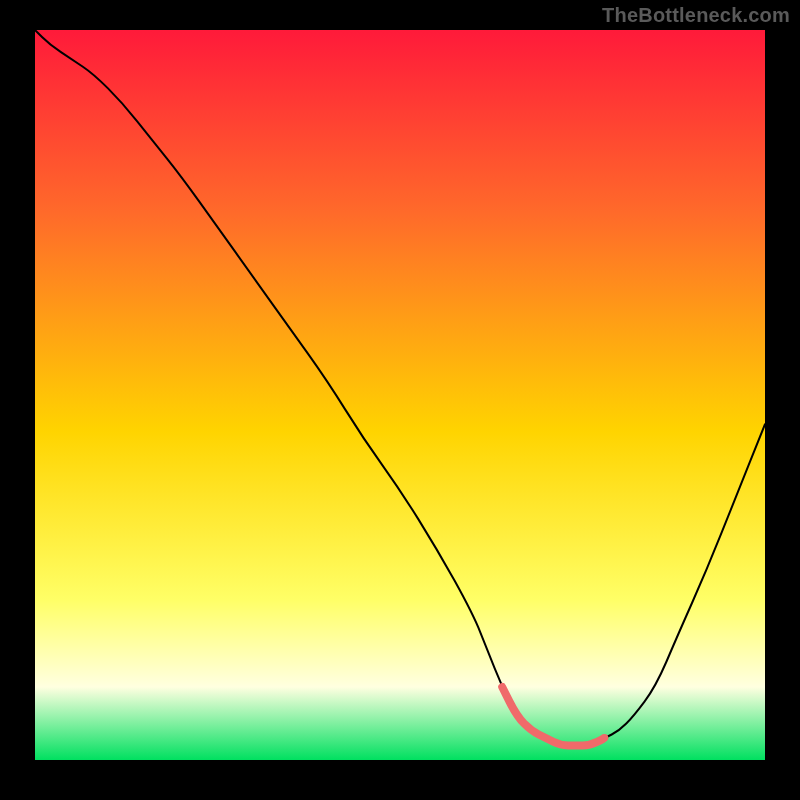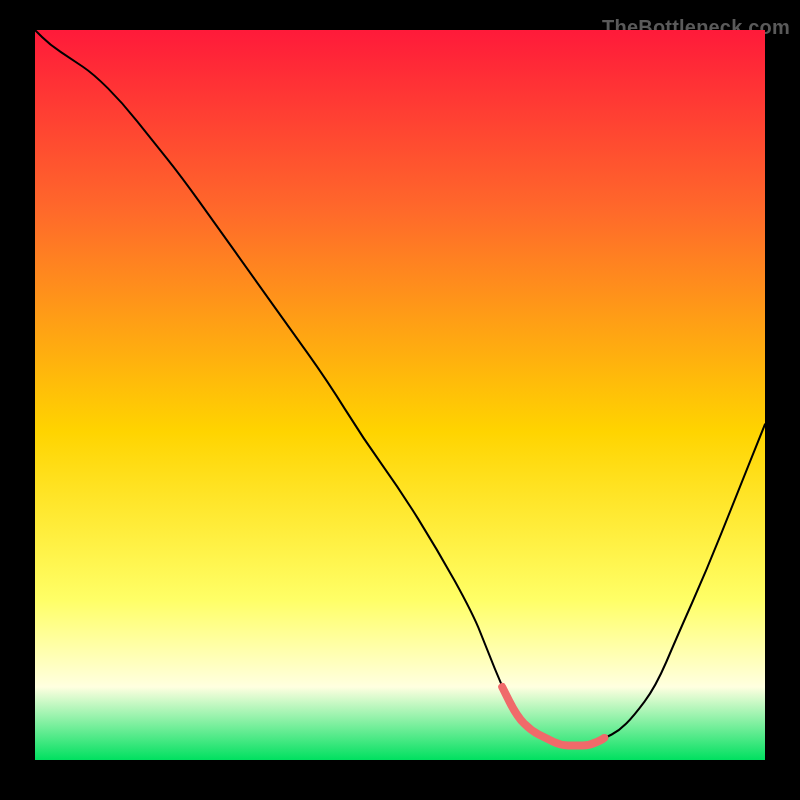--- a/index.html
+++ b/index.html
@@ -12,21 +12,21 @@
     overflow: hidden;
   }
   .frame {
     position: relative;
     width: 800px;
     height: 800px;
     background: #000;
   }
   .watermark {
     position: absolute;
-    top: 16px;
+    top: 4px;
     right: 10px;
     color: #5a5a5a;
     font-size: 20px;
     font-weight: 600;
     letter-spacing: 0.2px;
     user-select: none;
     text-align: center;
   }
   .plot-area {
     position: absolute;

